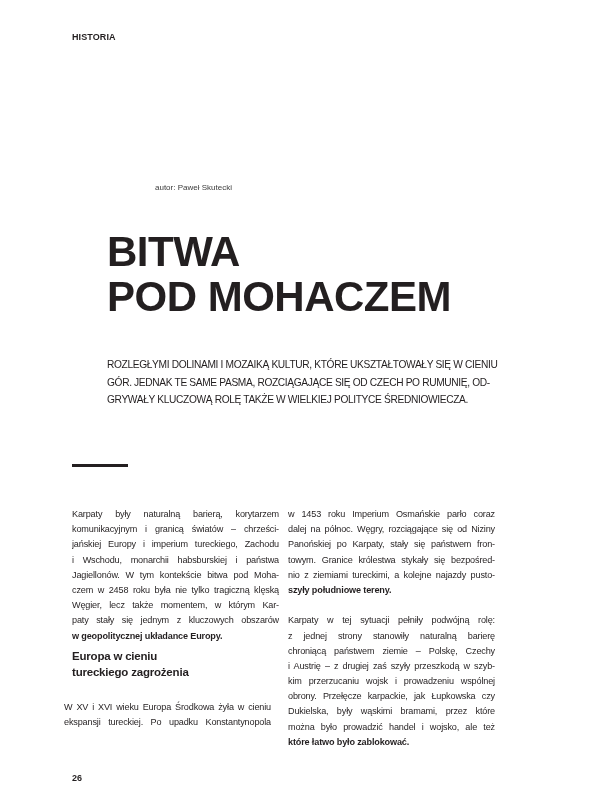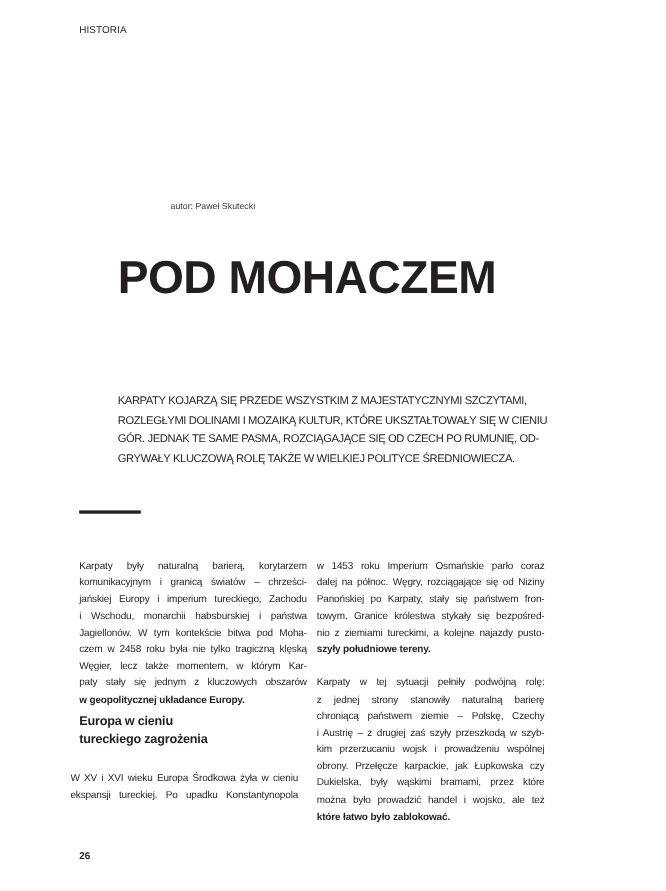--- a/index.html
+++ b/index.html
@@ -10,23 +10,23 @@
       overflow: hidden;
     }
     body {
       position: relative;
       font-family: "Liberation Sans", "DejaVu Sans", sans-serif;
       color: #231f20;
     }
     .section-label {
       position: absolute;
       left: 72px;
-      top: 22px;
+      top: 32px;
       font-size: 9px;
-      font-weight: normal;
+      font-weight: bold;
       letter-spacing: 0.1px;
       color: #231f20;
     }
     .author {
       position: absolute;
       left: 107px;
       top: 183px;
       font-size: 8px;
       color: #3a3a3a;
       padding-left: 48px;
@@ -108,25 +108,25 @@
     }
   </style>
 </head>
 <body>
 
 <div class="section-label">HISTORIA</div>
 
 <div class="author">autor: Paweł Skutecki</div>
 
 <h1 class="title">
+  <span>BITWA</span>
   <span>POD MOHACZEM</span>
 </h1>
 
 <div class="lead">
-  <span>KARPATY KOJARZĄ SIĘ PRZEDE WSZYSTKIM Z MAJESTATYCZNYMI SZCZYTAMI,</span>
   <span>ROZLEGŁYMI DOLINAMI I MOZAIKĄ KULTUR, KTÓRE UKSZTAŁTOWAŁY SIĘ W CIENIU</span>
   <span>GÓR. JEDNAK TE SAME PASMA, ROZCIĄGAJĄCE SIĘ OD CZECH PO RUMUNIĘ, OD-</span>
   <span>GRYWAŁY KLUCZOWĄ ROLĘ TAKŻE W WIELKIEJ POLITYCE ŚREDNIOWIECZA.</span>
 </div>
 
 <div class="rule"></div>
 
 <div class="col col-left">
   <span class="line">Karpaty były naturalną barierą, korytarzem</span>
   <span class="line">komunikacyjnym i granicą światów – chrześci-</span>

